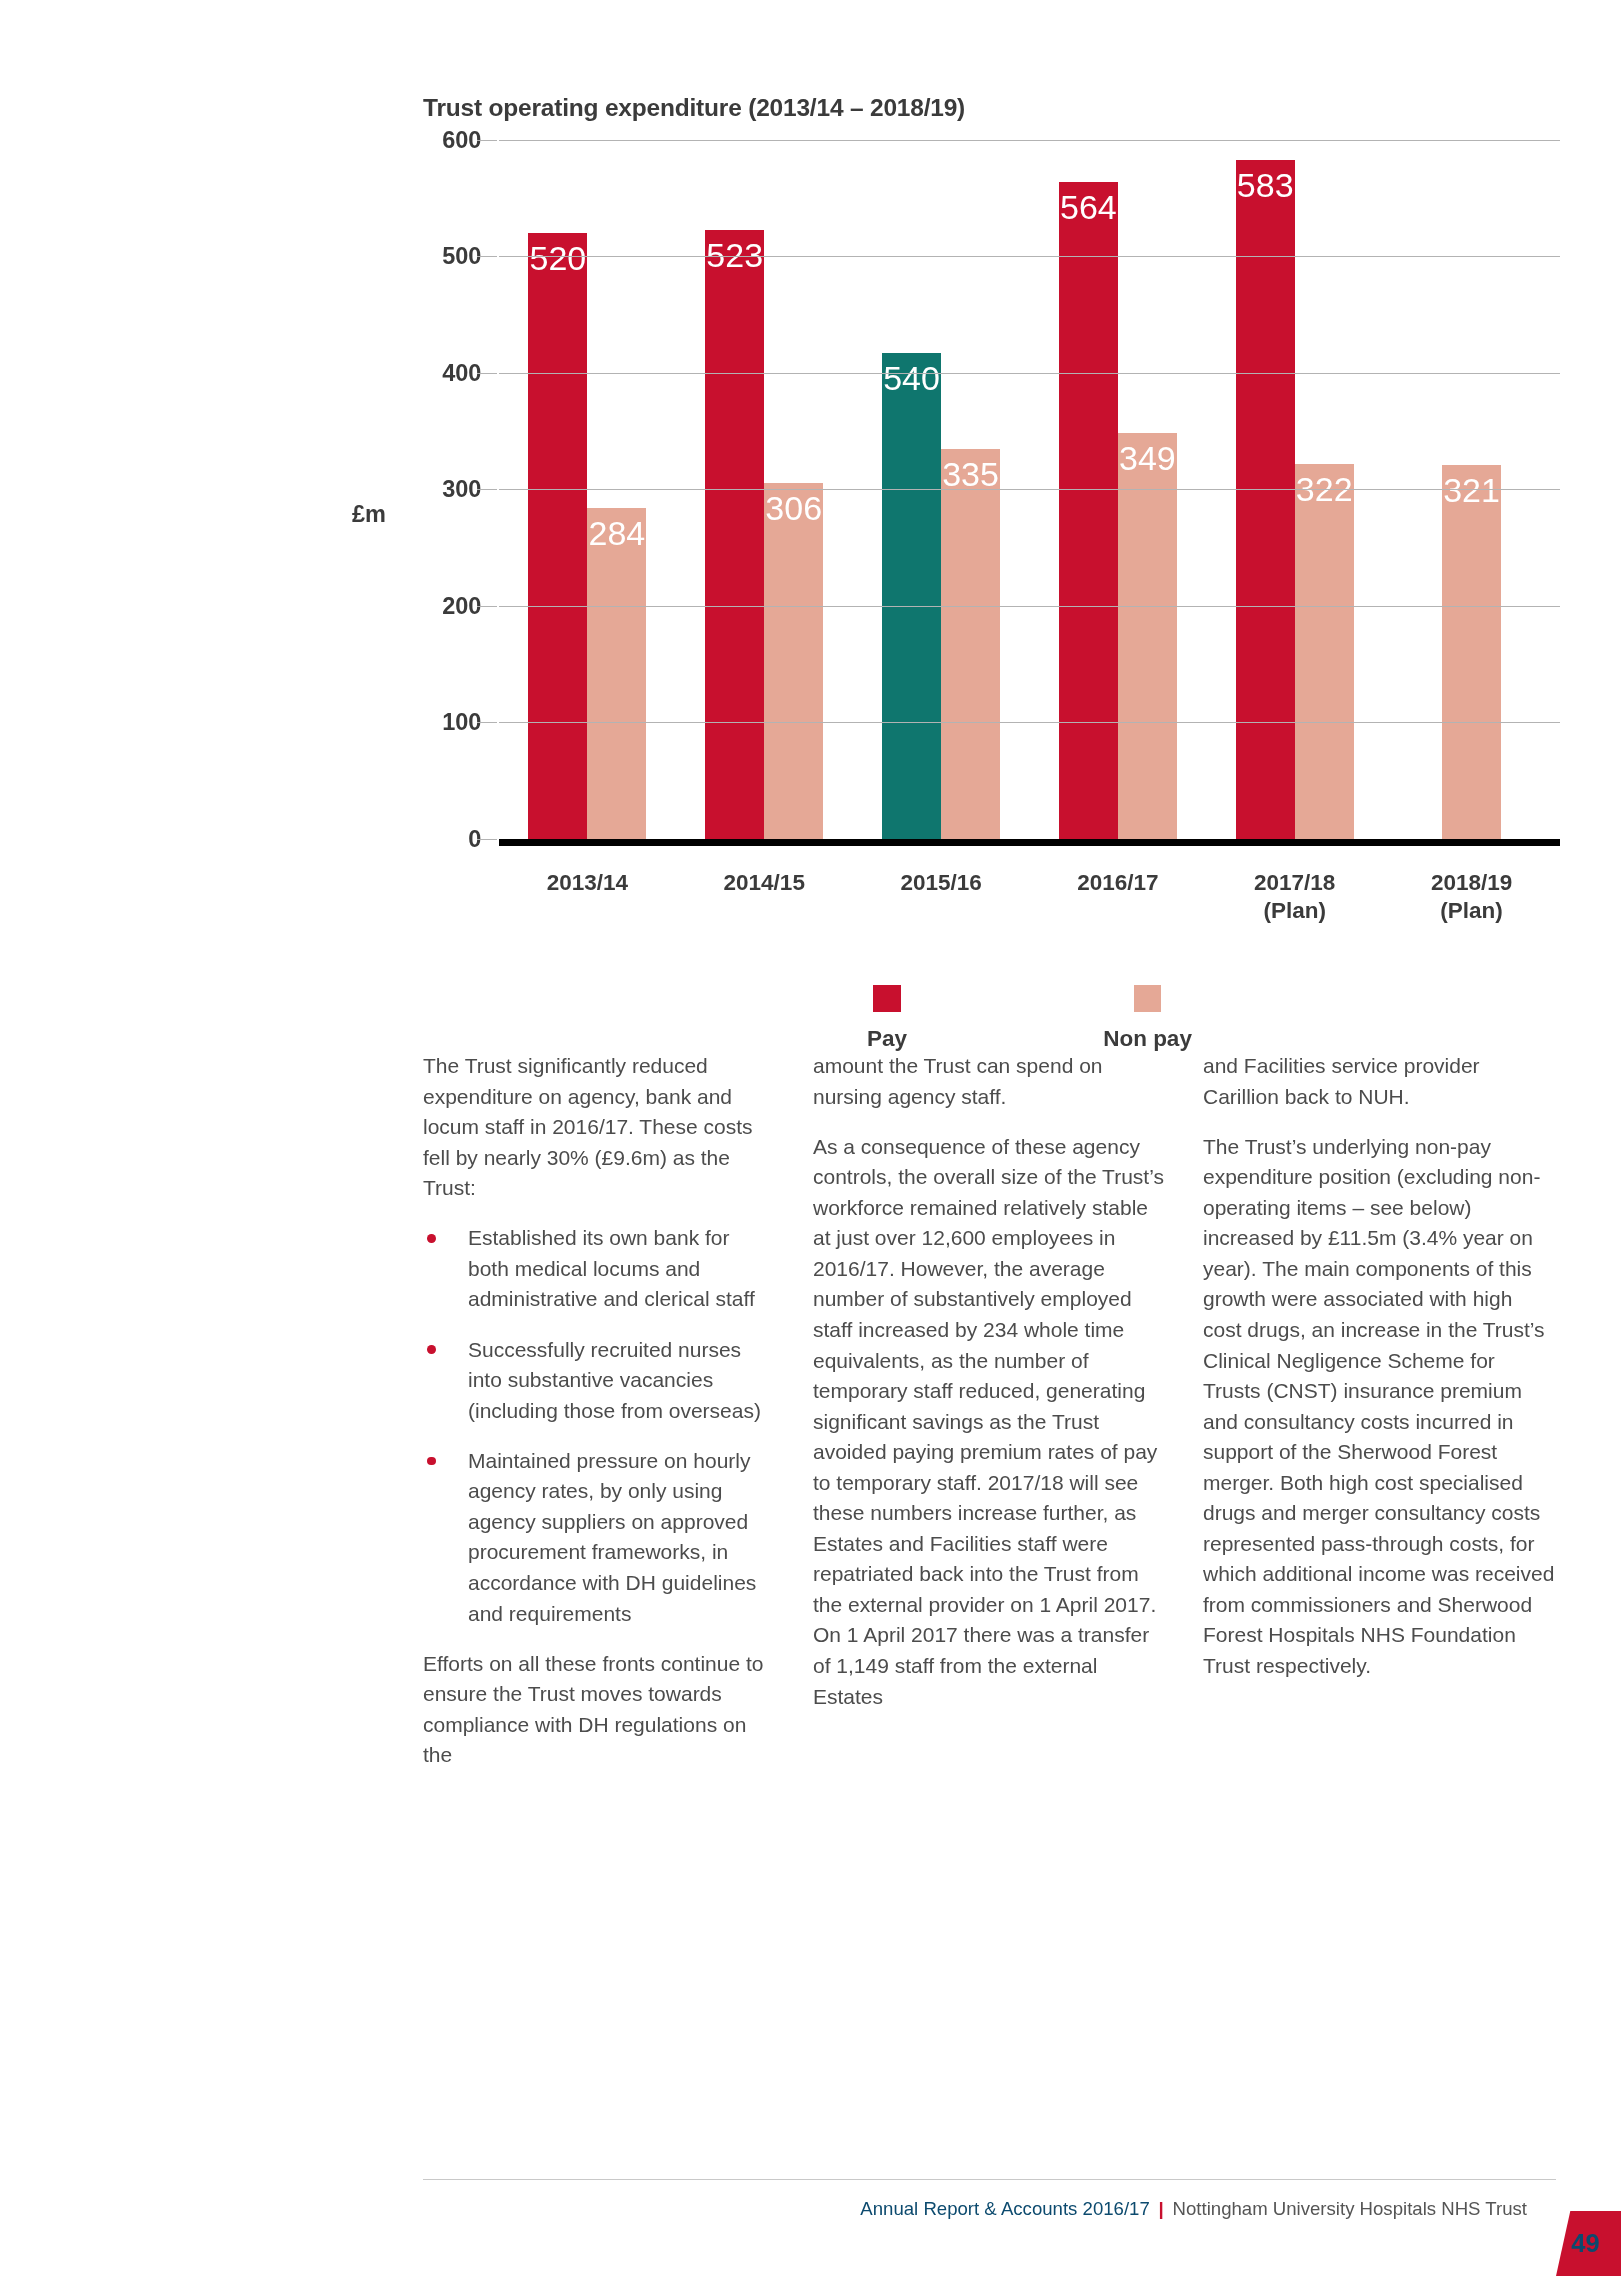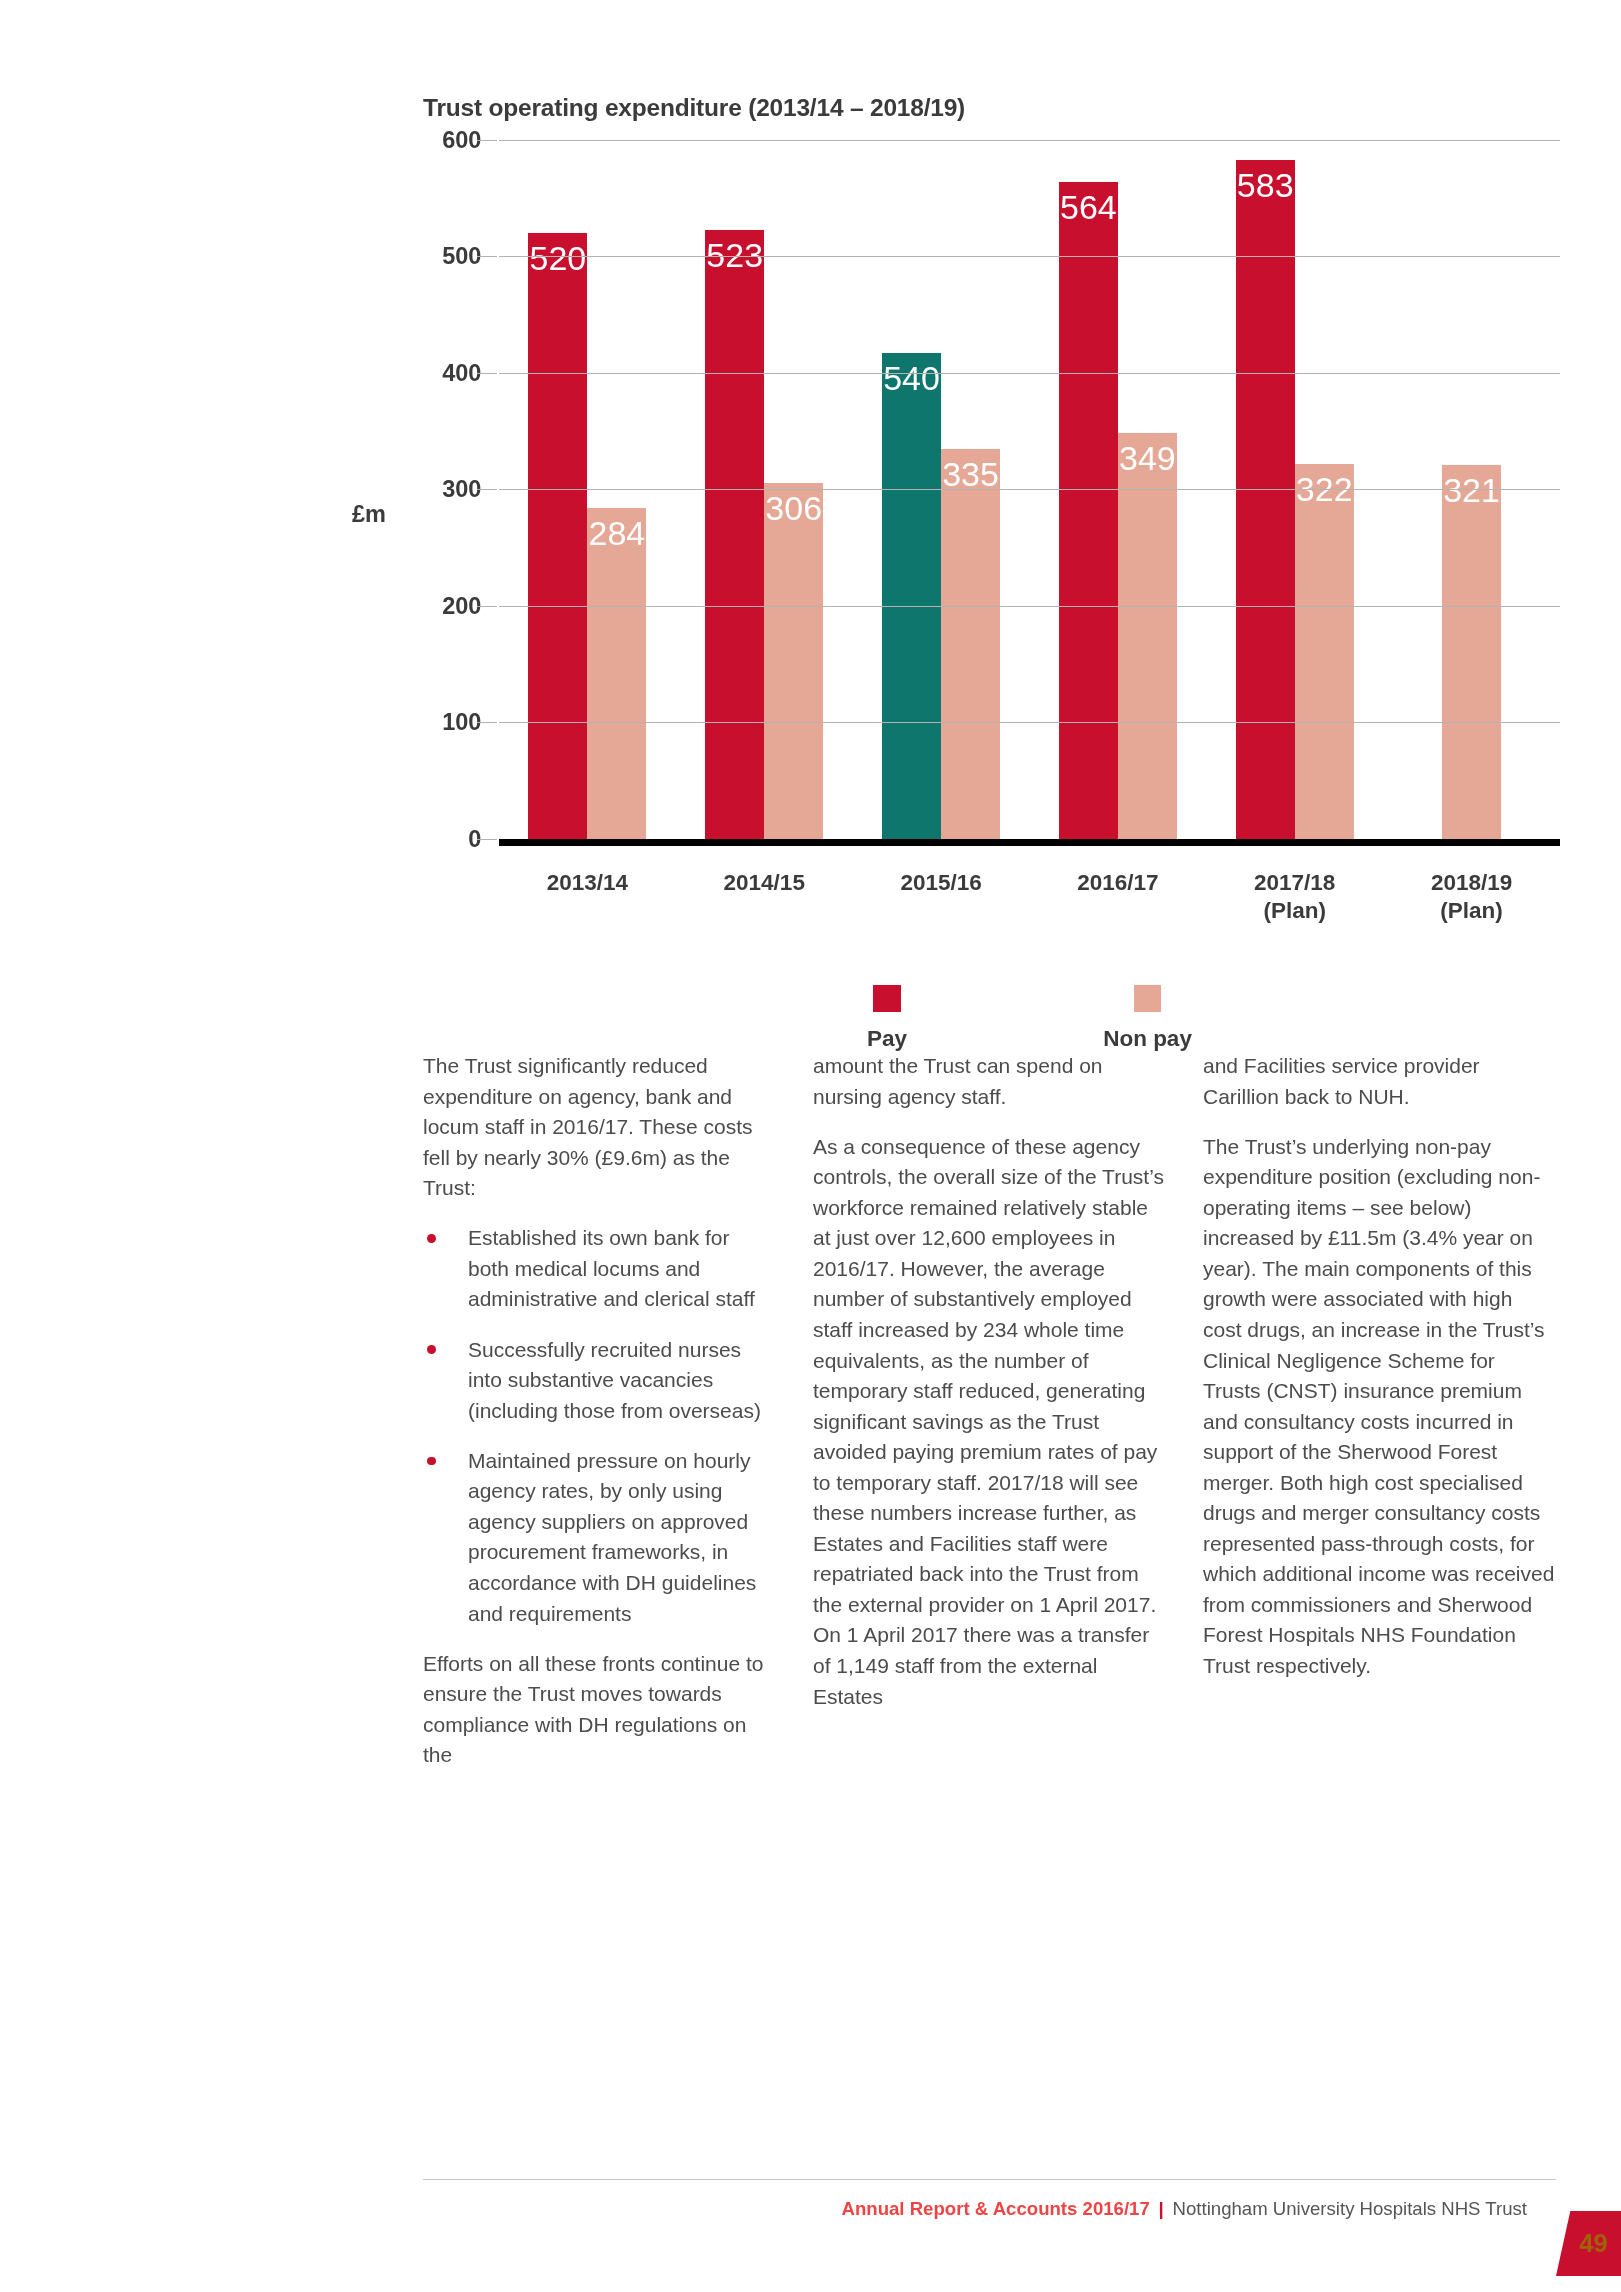--- a/index.html
+++ b/index.html
@@ -190,41 +190,41 @@
   .footer {
     position:absolute;
     right:94px;
     top:2198px;
     display:flex;
     align-items:baseline;
     gap:8.8px;
     font-size:18.6px;
     white-space:nowrap;
   }
-  .footer .strong { color:#ef4444; font-weight:bold;margin-left:16px; }
+  .footer .strong { color:#0c4a6e; font-weight:normal;margin-left:16px; }
   .footer .sep { color:#c8102e; font-weight:bold; }
   .footer .muted { color:#555555; }
 
   .page-tab {
     position:absolute;
     right:0;
     top:2211px;
     width:65px; height:65px;
     background:#c8102e;
     clip-path:polygon(22% 0, 100% 0, 100% 100%, 0 100%);
   }
   .page-num {
     position:absolute;
-    right:0;
+    right:8px;
     top:2211px;
     width:65px; height:65px;
     display:flex;
     align-items:center;
     justify-content:center;
-    color:#a16207;
+    color:#0c4a6e;
     font-size:25.5px;
     font-weight:bold;
     padding-left:9.8px;
     box-sizing:border-box;
   }
 </style>
 </head>
 <body>
 
 <div class="page">

